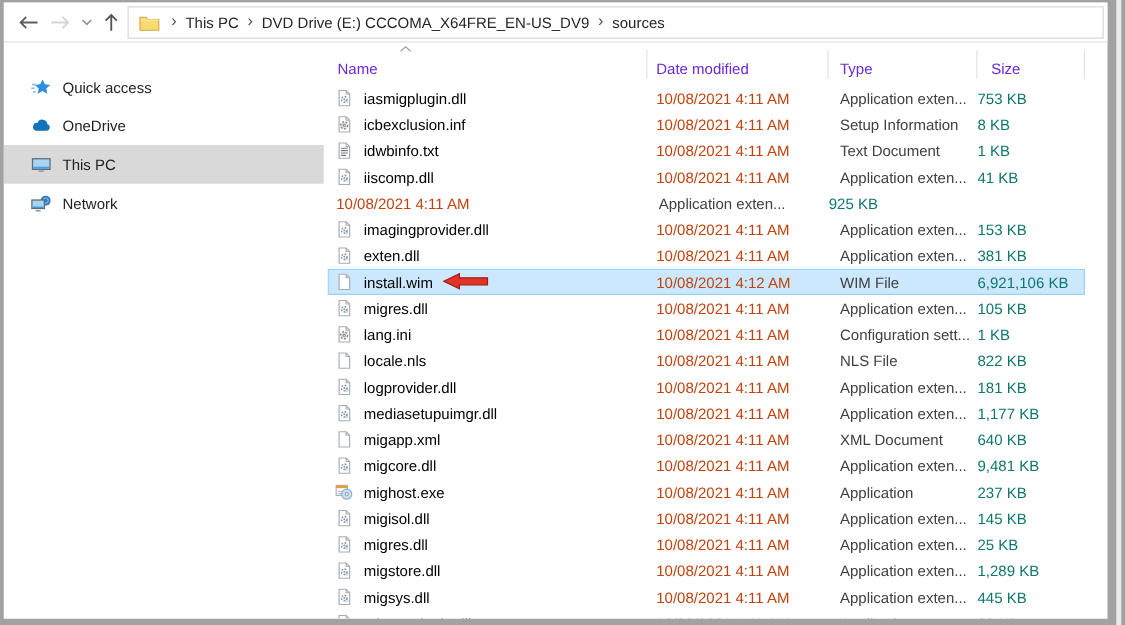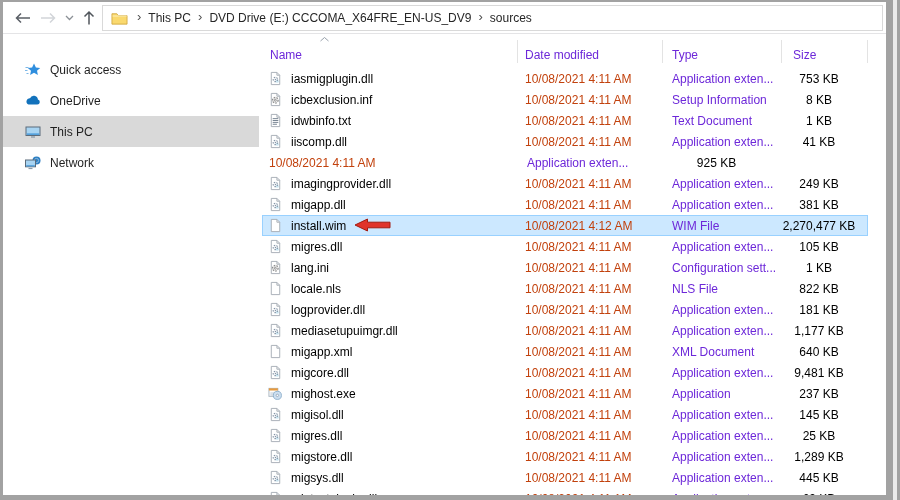--- a/index.html
+++ b/index.html
@@ -42,22 +42,22 @@
   .sort-chev{position:absolute;top:2px;left:57px}
 
   
   .rows{position:absolute;top:34px;left:0;right:0;bottom:0;overflow:hidden}
   .row{height:21px;display:grid;grid-template-columns:256px 145px 119px 86px;margin-left:3px;
     width:606px;align-items:center;box-sizing:border-box;position:relative}
   .row.selected{background:var(--sel-bg,#cce8ff);box-shadow:inset 0 0 0 1px var(--sel-border,#99d1ff)}
   .cell-name{display:flex;align-items:flex-end;padding-left:6px;color:#000000;white-space:nowrap;overflow:hidden}
   .cell-name .ico{width:15px;display:flex;margin-right:8px;flex:0 0 auto}
   .cell-date{padding-left:7px;color:#c2410c;white-space:nowrap}
-  .cell-type{padding-left:9px;color:#6d28d9;white-space:nowrap;overflow:hidden}
-  .cell-size{text-align:center;padding-right:12px;color:#000000;white-space:nowrap}
+  .cell-type{padding-left:9px;color:#404040;white-space:nowrap;overflow:hidden}
+  .cell-size{text-align:left;padding-right:12px;color:#0f766e;white-space:nowrap}
   .row-arrow{position:absolute;left:92px;top:3px;line-height:0}
   svg{display:block}
 </style>
 </head>
 <body style="--sel-bg: #cce8ff; --sel-border: #99d1ff; --sidebar-selected: #d9d9d9; background: rgb(162, 162, 162);">
 
 <div class="right-strip"></div>
 
 <div class="window">
 
@@ -233,52 +233,52 @@
                   <path d="M9.5 1.5v3h3" fill="none" stroke="#a6adb5"></path>
                   <circle cx="9.8" cy="10.8" r="1.7" fill="#bfe0ee" opacity="0.8"></circle>
                   <circle cx="7.9" cy="9" r="2.3" fill="none" stroke="#8796a8" stroke-width="1.3" stroke-dasharray="1.5 1.2"></circle>
                   <circle cx="7.9" cy="9" r="0.8" fill="#8796a8"></circle>
                 </svg>
               </span>
               <span>imagingprovider.dll</span>
             </div>
             <div class="cell-date">10/08/2021 4:11 AM</div>
             <div class="cell-type">Application exten...</div>
-            <div class="cell-size">249 KB</div>
-          </div>
-          <div class="row">
-            <div class="cell-name">
-              <span class="ico">
-                <svg width="15" height="15" viewBox="0 0 16 16">
-                  <path d="M3.5 1.5h6l3 3v10h-9z" fill="#fff" stroke="#a6adb5"></path>
-                  <path d="M9.5 1.5v3h3" fill="none" stroke="#a6adb5"></path>
-                  <circle cx="9.8" cy="10.8" r="1.7" fill="#bfe0ee" opacity="0.8"></circle>
-                  <circle cx="7.9" cy="9" r="2.3" fill="none" stroke="#8796a8" stroke-width="1.3" stroke-dasharray="1.5 1.2"></circle>
-                  <circle cx="7.9" cy="9" r="0.8" fill="#8796a8"></circle>
-                </svg>
-              </span>
-              <span>migapp.dll</span>
+            <div class="cell-size">153 KB</div>
+          </div>
+          <div class="row">
+            <div class="cell-name">
+              <span class="ico">
+                <svg width="15" height="15" viewBox="0 0 16 16">
+                  <path d="M3.5 1.5h6l3 3v10h-9z" fill="#fff" stroke="#a6adb5"></path>
+                  <path d="M9.5 1.5v3h3" fill="none" stroke="#a6adb5"></path>
+                  <circle cx="9.8" cy="10.8" r="1.7" fill="#bfe0ee" opacity="0.8"></circle>
+                  <circle cx="7.9" cy="9" r="2.3" fill="none" stroke="#8796a8" stroke-width="1.3" stroke-dasharray="1.5 1.2"></circle>
+                  <circle cx="7.9" cy="9" r="0.8" fill="#8796a8"></circle>
+                </svg>
+              </span>
+              <span>exten.dll</span>
             </div>
             <div class="cell-date">10/08/2021 4:11 AM</div>
             <div class="cell-type">Application exten...</div>
             <div class="cell-size">381 KB</div>
           </div>
           <div class="row selected">
             <div class="cell-name">
               <span class="ico">
                 <svg width="15" height="15" viewBox="0 0 16 16">
                   <path d="M3.5 1.5h6l3 3v10h-9z" fill="#fff" stroke="#a6adb5"></path>
                   <path d="M9.5 1.5v3h3" fill="none" stroke="#a6adb5"></path>
                 </svg>
               </span>
               <span>install.wim</span>
             </div>
             <div class="cell-date">10/08/2021 4:12 AM</div>
             <div class="cell-type">WIM File</div>
-            <div class="cell-size">2,270,477 KB</div>
+            <div class="cell-size">6,921,106 KB</div>
             <span class="row-arrow">
               <svg width="37" height="14" viewBox="0 0 37 14">
                 <path d="M1 7L13.5 1v3.2H36v5.6H13.5V13z" fill="#e0342b" stroke="#a31b10" stroke-width="1"></path>
               </svg>
             </span>
           </div>
           <div class="row">
             <div class="cell-name">
               <span class="ico">
                 <svg width="15" height="15" viewBox="0 0 16 16">

